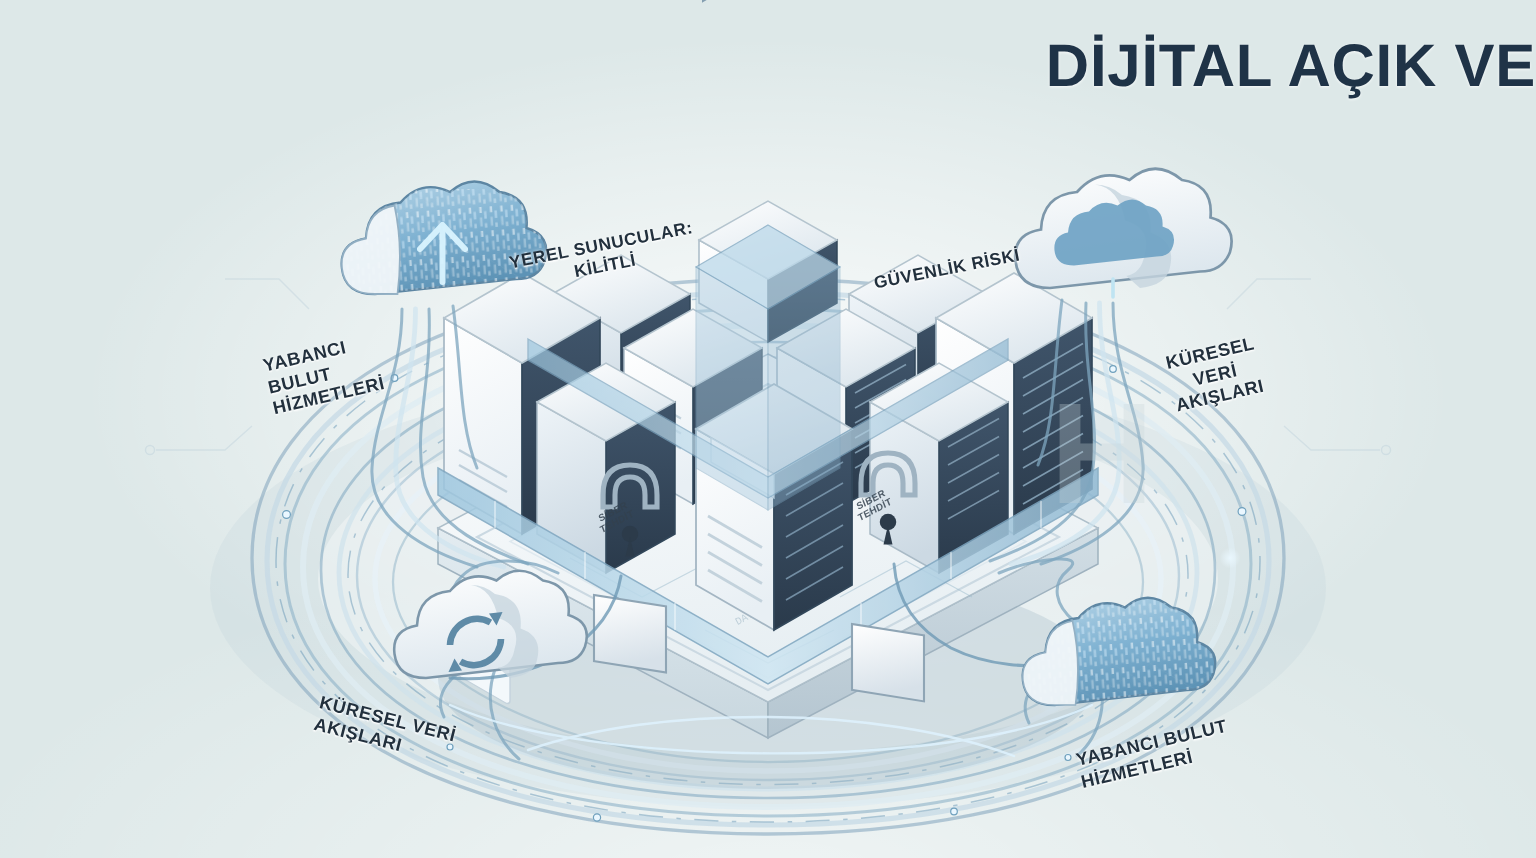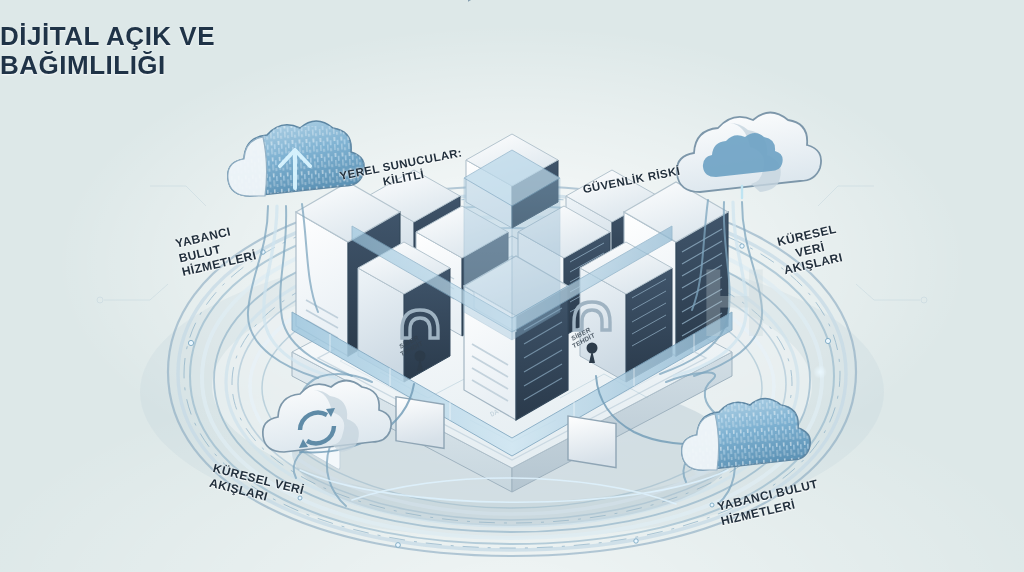--- a/index.html
+++ b/index.html
@@ -21,24 +21,24 @@
     pointer-events:none;z-index:1;
   }
 
   svg.layer{position:absolute;left:0;top:0;width:1024px;height:572px;overflow:visible;}
   #art{z-index:2;}
 
   
   #title{
     position:absolute;z-index:8;
     left:0;right:0;top:22px;
-    text-align:left;
+    text-align:right;
     color:#1f3347;
     font-weight:bold;
-    font-size:26px;
+    font-size:40px;
     line-height:1.12;
     letter-spacing:.5px;
     text-transform:uppercase;
     text-shadow:0 1px 2px rgba(255,255,255,.8);
   }
   #title .tl{display:block;white-space:nowrap;}
 
   
   .dlabel{
     position:absolute;z-index:7;
@@ -472,21 +472,20 @@
       <circle cx="100" cy="300" r="3"></circle>
       <path d="M920 300 L874 300 L856 284"></path>
       <circle cx="924" cy="300" r="3"></circle>
       <path d="M150 186 L186 186 L206 206"></path>
       <path d="M874 186 L838 186 L818 206"></path>
     </g>
   </svg>
 
   <div id="title">
     <span class="tl">Dijital Açık ve</span>
-    <span class="tl">Bağımlılığı</span>
   </div>
 
   <div class="dlabel" id="lbl-foreign-tl">Yabancı
 Bulut
 Hizmetleri</div>
 
   <div class="dlabel c" id="lbl-global-tr">Küresel
 Veri
 Akışları</div>
 

